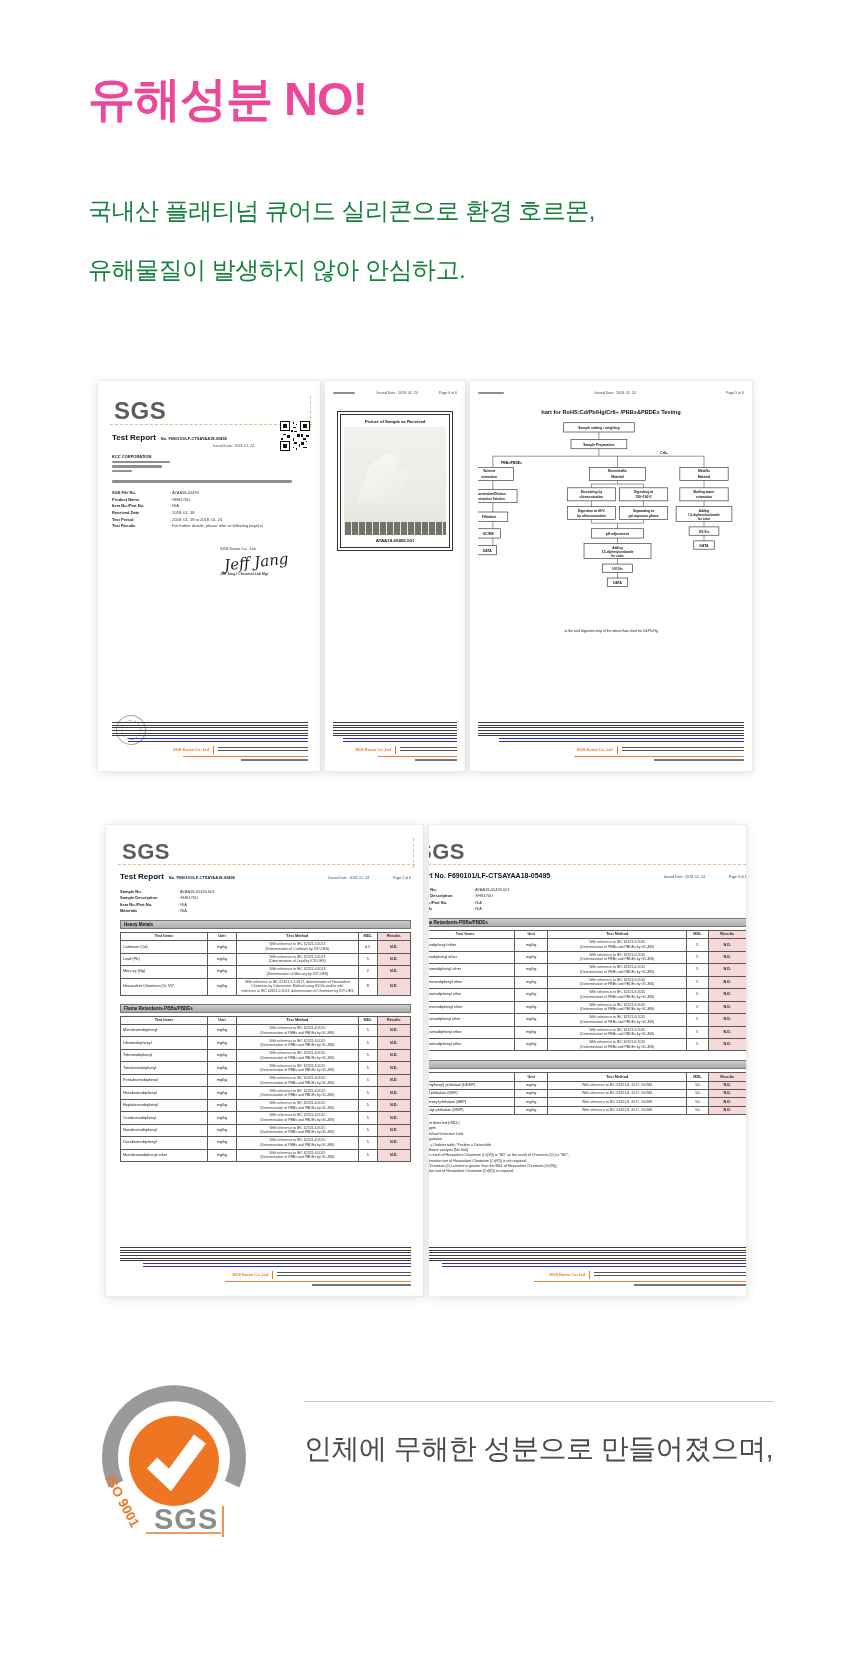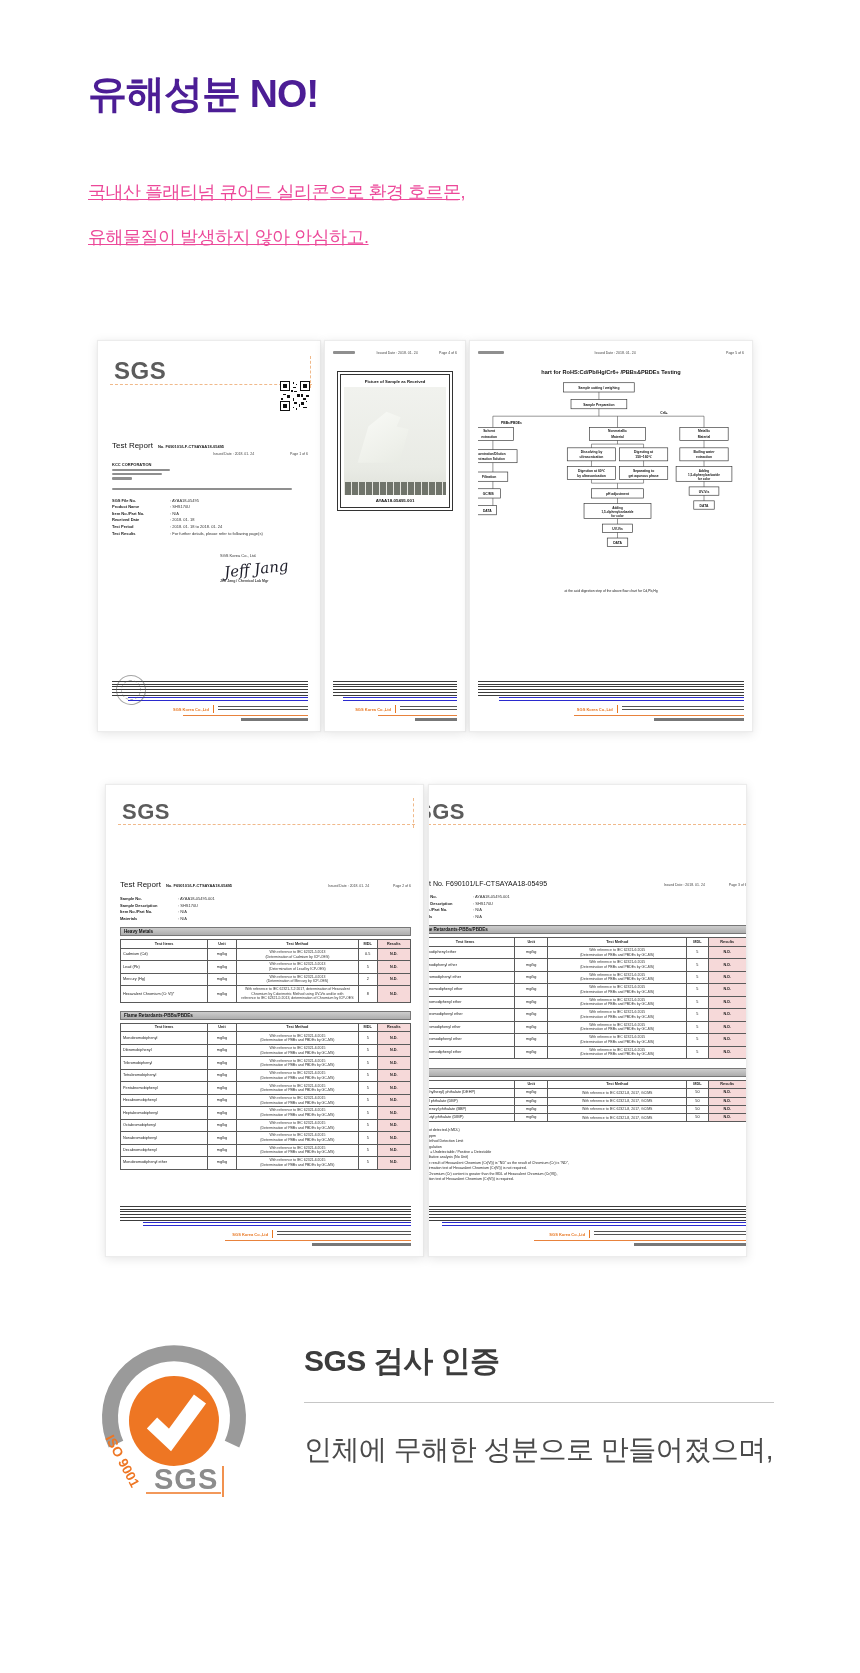--- a/index.html
+++ b/index.html
@@ -3,43 +3,43 @@
 <meta charset="utf-8">
 <style>
   * { margin:0; padding:0; box-sizing:border-box; }
   html,body { background:#ffffff; }
   body {
     width:860px; height:1673px; position:relative; overflow:hidden;
     font-family:"Liberation Sans", sans-serif; color:#333;
   }
   
   .hero { padding:68px 0 0 88px; }
-  .hero h1 { font-size:39px; line-height:1.34; font-weight:800; color:#4c1d95; letter-spacing:-1px; }
-  .hero .sub { margin-top:50px; font-size:18px; color:#ec4899; line-height:2.48; font-weight:400; letter-spacing:-0.5px;text-decoration:underline; }
+  .hero h1 { font-size:47px; line-height:1.34; font-weight:800; color:#ec4899; letter-spacing:-1px; }
+  .hero .sub { margin-top:50px; font-size:24px; color:#15803d; line-height:2.48; font-weight:400; letter-spacing:-0.5px; }
 
   
   .docs-row1 { margin:80px 0 0 97px; width:656px; height:392px; display:flex; gap:3px; }
   .docs-row2 { margin:52px 0 0 105px; width:642px; height:473px; display:flex; gap:4px; }
   .page {
     background:#fff; border:1px solid #ececec; position:relative; overflow:hidden;
     box-shadow:0 2px 10px rgba(0,0,0,.10), 0 0 1px rgba(0,0,0,.06);
     display:flex; flex-direction:column; padding:14px 12px 10px 14px;
   }
   .pg1 { flex:0 0 224px; } .pg2 { flex:0 0 142px; padding:10px 8px; } .pg3 { flex:1 1 auto; padding:10px 8px; }
   .pgL, .pgR { flex:1 1 0; }
   .crop-inner { width:114%; margin-left:-28px; display:flex; flex-direction:column; flex:1; }
 
   .sgs-logo { font-weight:800; color:#5c5c5c; letter-spacing:.5px; position:relative; display:inline-block; line-height:1; }
   .sgs-logo.big { font-size:24px; margin:4px 0 10px 2px; }
   .sgs-logo.med { font-size:22px; margin:2px 0 9px 2px; }
   .sgs-logo::after { content:""; position:absolute; left:-4px; right:-4px; bottom:-2px; border-bottom:1px dashed #f0b98a; }
   .sgs-logo::before { content:""; position:absolute; right:-3px; top:-3px; bottom:-5px; border-right:1px dashed #f0b98a; }
 
   .trow { display:flex; align-items:baseline; gap:5px; margin-bottom:6px; white-space:nowrap; }
-  .trow .tr-title { font-size:8px; font-weight:400; color:#111;margin-top:48px; }
+  .trow .tr-title { font-size:8px; font-weight:700; color:#111; }
   .micro  { font-size:4px;   color:#333; } .microb { font-size:4px; font-weight:700; color:#222; }
   .micro2 { font-size:3.5px; color:#444; }
   .trow .sp { flex:1; }
 
   .fieldrow { display:flex; margin:1.6px 0; }
   .fieldrow .fl { width:58px; font-size:4px; font-weight:700; color:#222; }
   .fieldrow .fv { font-size:4px; color:#333; }
 
   .tline { height:2.4px; background:#8f8f8f; margin:2px 0; border-radius:1px; }
 
@@ -799,19 +799,18 @@
       <textPath href="#arcPath" startOffset="50%" text-anchor="middle">CERTIFICATION DE SYSTÈME</textPath>
     </text>
     <text font-size="13.5" font-weight="bold" fill="#EE7623" transform="translate(17,103) rotate(62)">ISO 9001</text>
     <circle cx="86" cy="86" r="45" fill="#EE7623"></circle>
     <path d="M 64 88 L 82 105 L 112 64" fill="none" stroke="#ffffff" stroke-width="15"></path>
     <line x1="58" y1="158" x2="133" y2="158" stroke="#EE7623" stroke-width="1.6"></line>
     <line x1="135" y1="131" x2="135" y2="162" stroke="#EE7623" stroke-width="1.6"></line>
     <text x="66" y="154" font-size="29" font-weight="bold" fill="#8c8c8c" letter-spacing="1">SGS</text>
   </svg>
   <div class="cert-right">
-    <h2>SGS 검사 인증</h2>
     <hr class="cert-divider">
     <p>
       <span>인체에 무해한 성분으로 만들어졌으며,</span><br>
     </p>
   </div>
 </section>
 
 </body></html>

